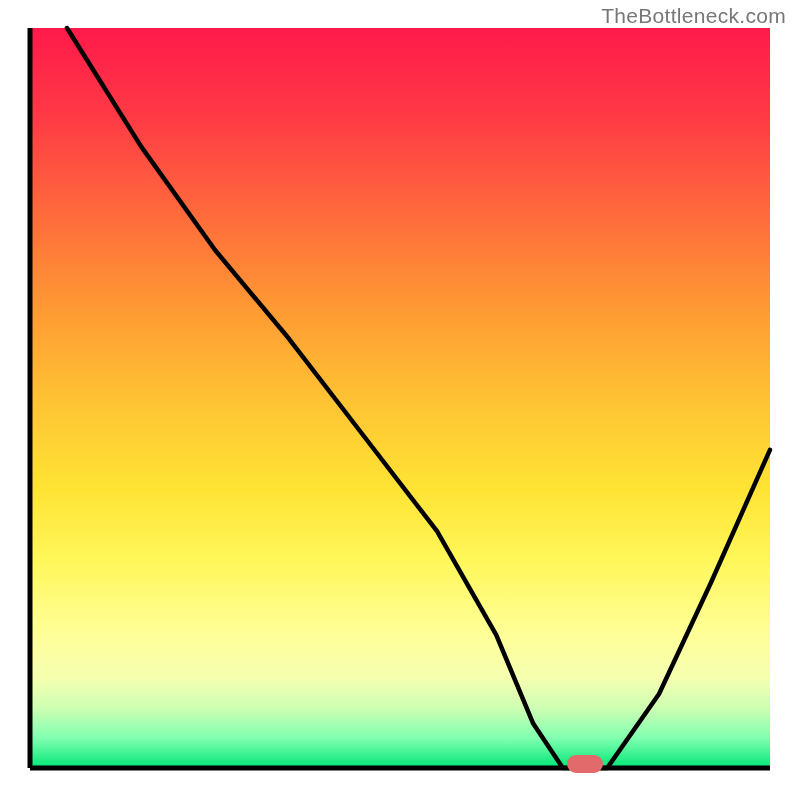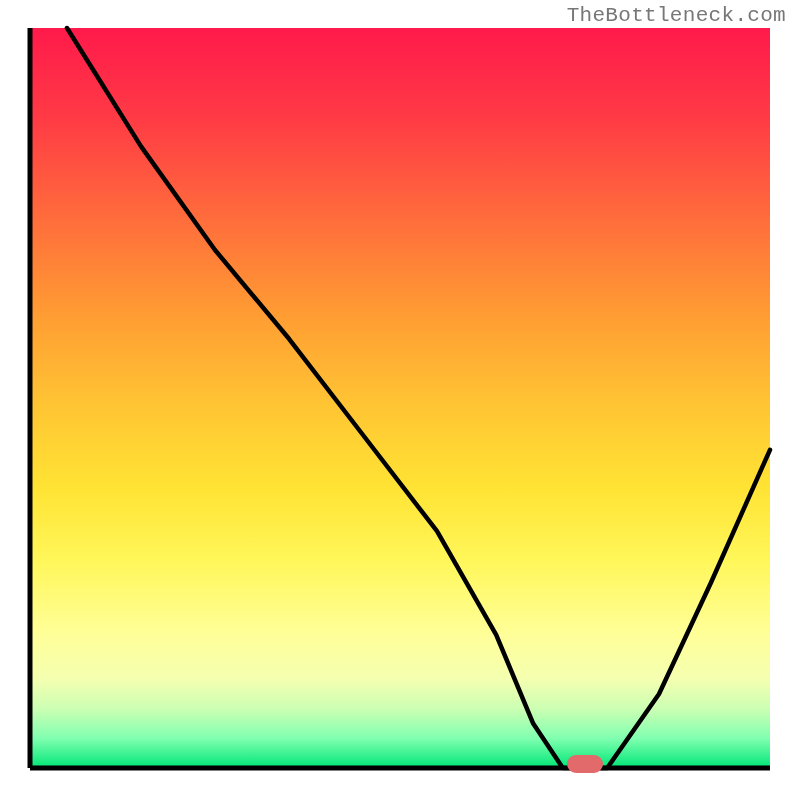--- a/index.html
+++ b/index.html
@@ -7,21 +7,20 @@
     padding: 0;
     width: 800px;
     height: 800px;
     background: #fff;
     font-family: Arial, sans-serif;
   }
   .container {
     position: relative;
     width: 800px;
     height: 800px;
-    font-family: Liberation Mono, monospace;
   }
   .watermark {
     position: absolute;
     top: 4px;
     right: 14px;
     color: #777;
     font-size: 21px;
     font-weight: 500;
     letter-spacing: 0.3px;
   }

